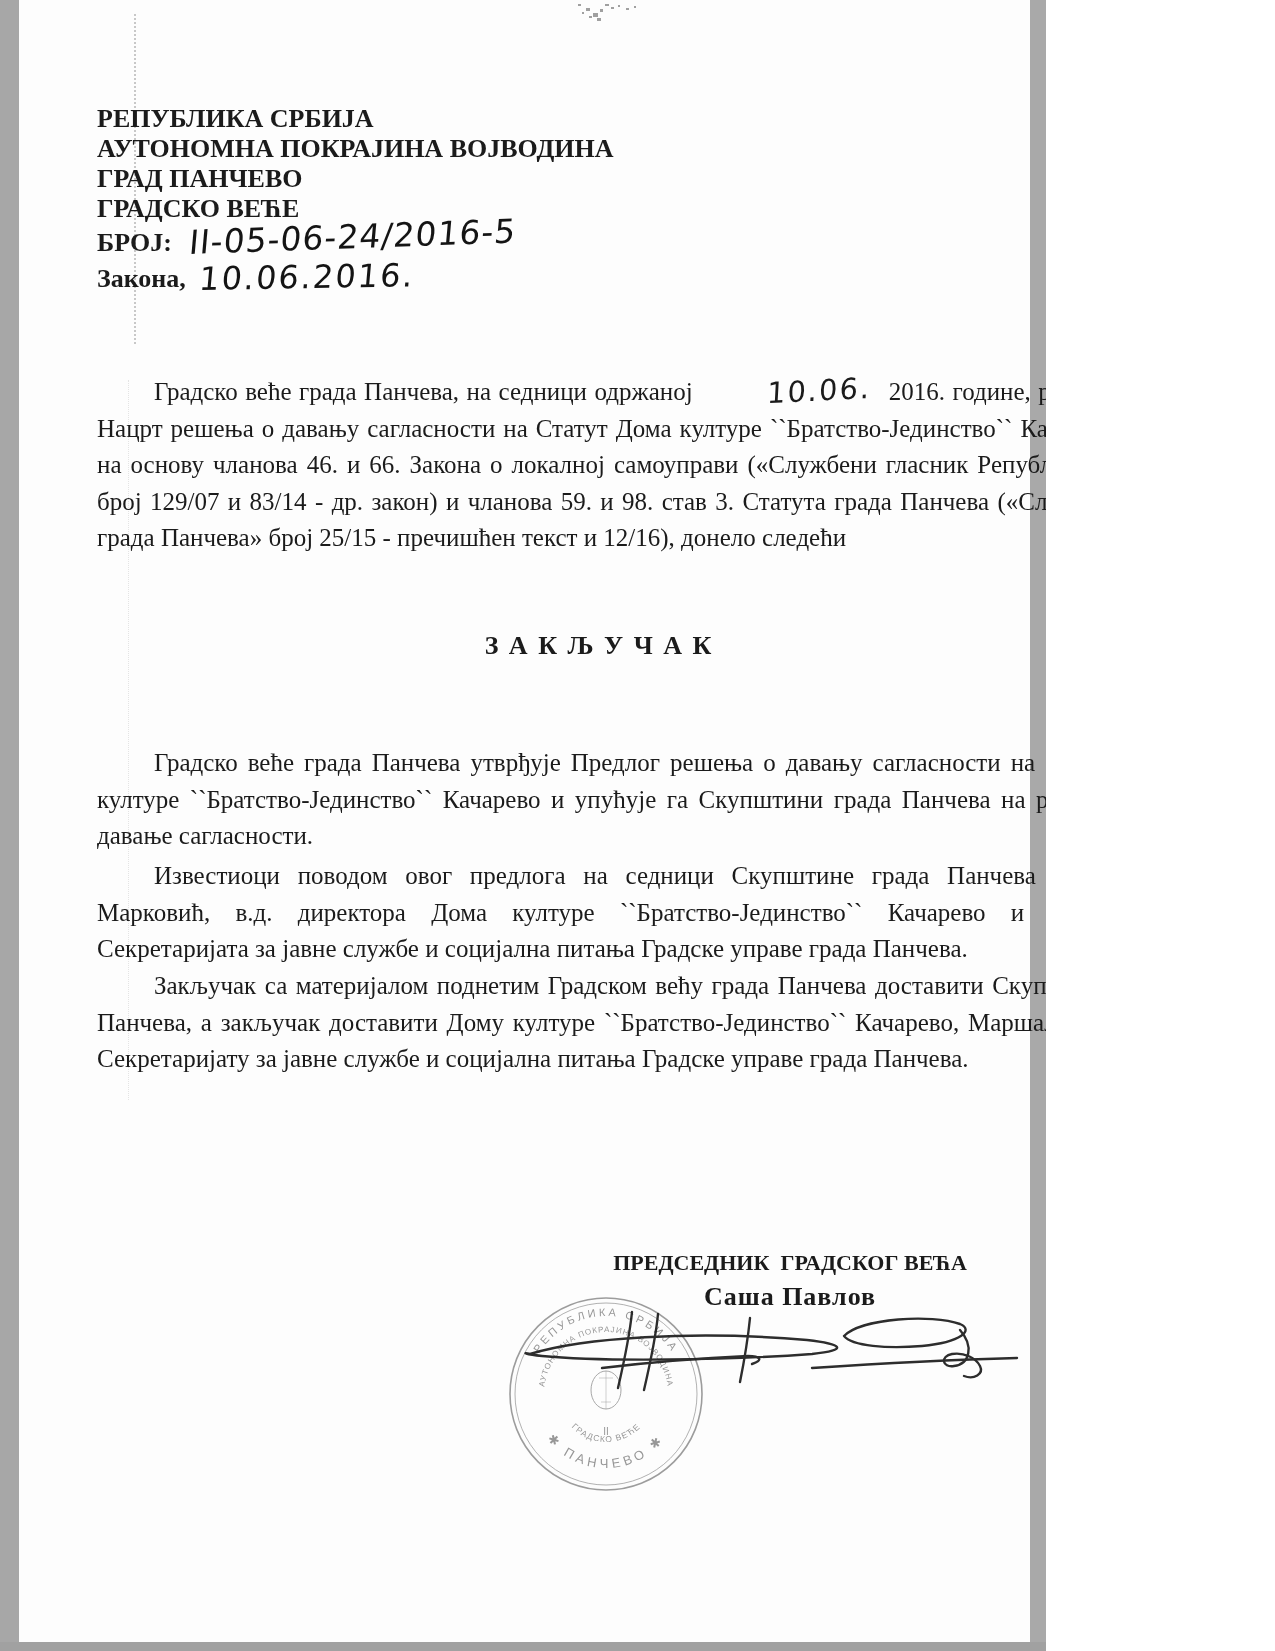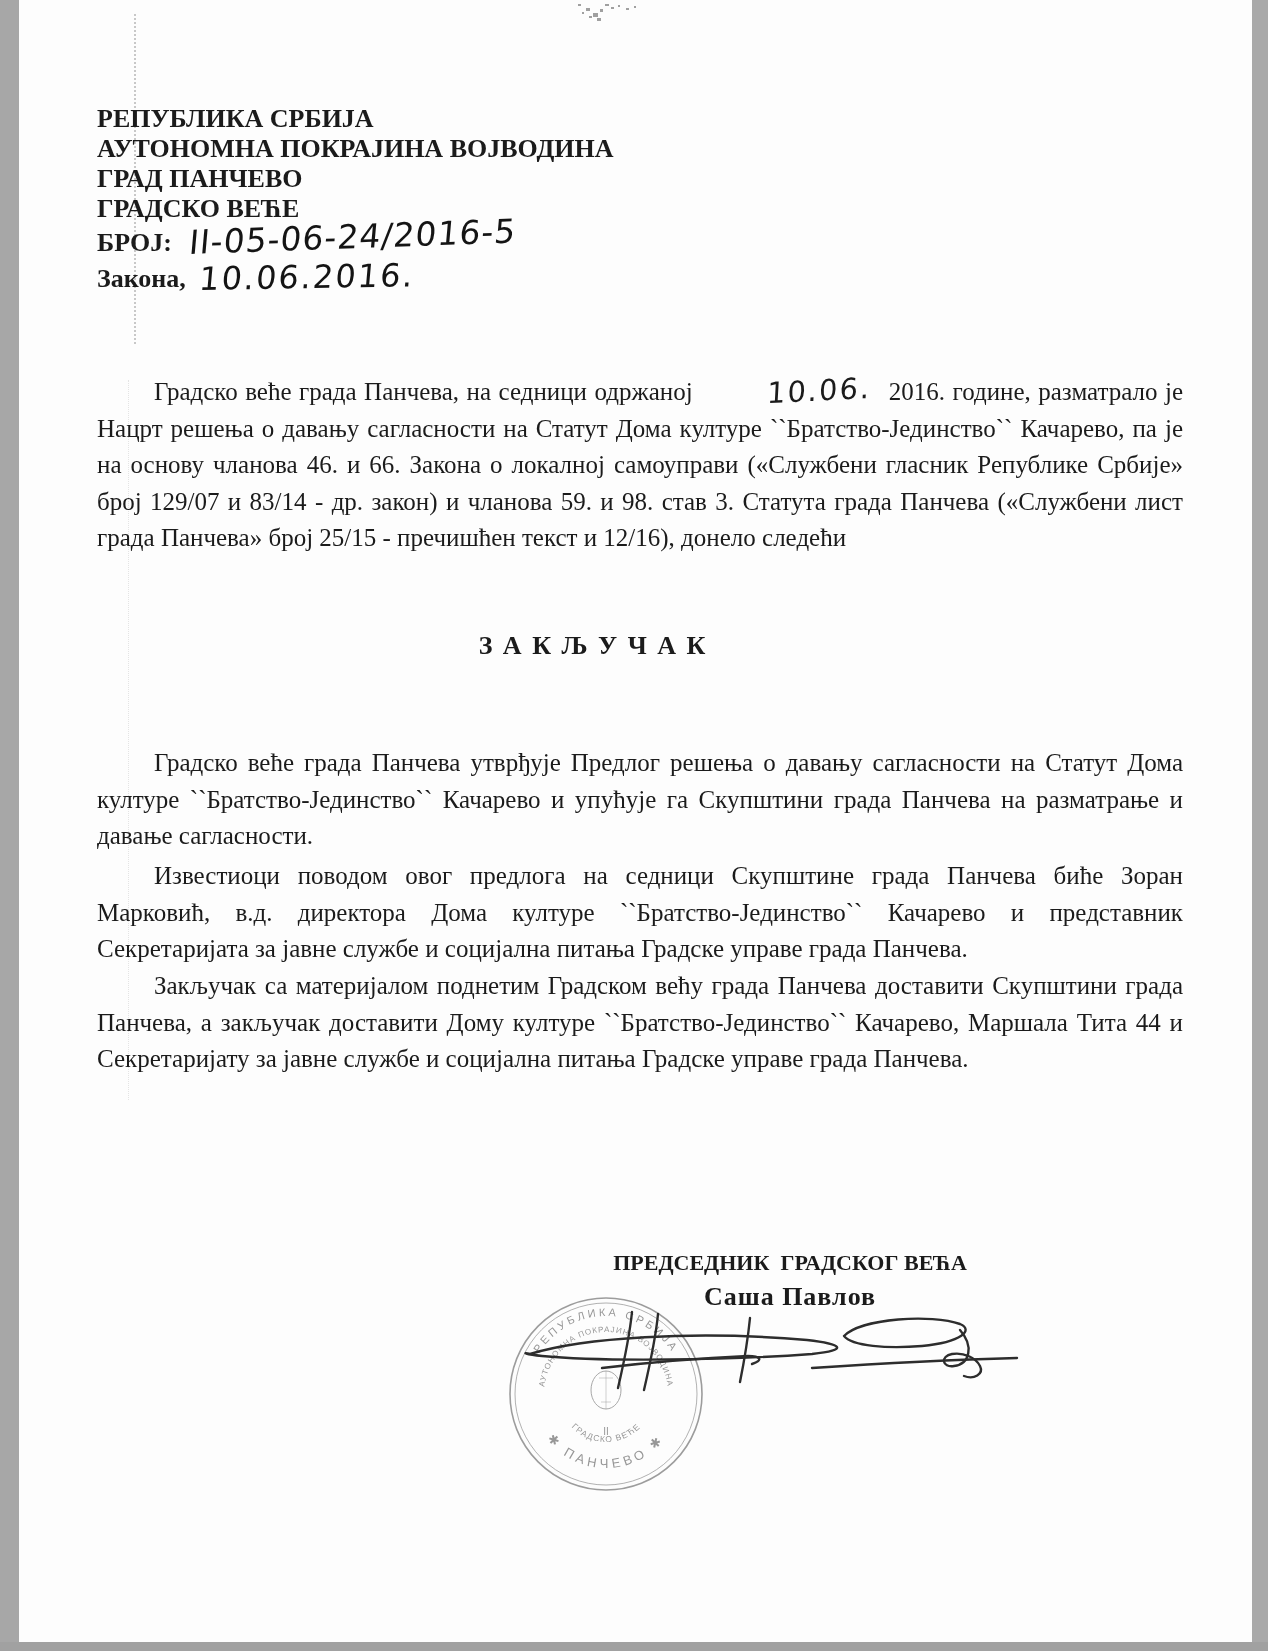--- a/index.html
+++ b/index.html
@@ -1,16 +1,16 @@
 <!DOCTYPE html>
 <html><head>
 <meta charset="utf-8">
 <style>
   html,body{margin:0;padding:0;background:#fff;}
-  .page{position:relative;width:1268px;height:1651px;background:#fdfdfd;overflow:hidden;
+  .page{position:relative;width:1046px;height:1651px;background:#fdfdfd;overflow:hidden;
         font-family:"Liberation Serif","DejaVu Serif",serif;color:#1b1b1b;}
   .bar{position:absolute;background:#a7a7a7;}
   .bar-left{left:0;top:0;width:19px;height:1651px;}
   .bar-right{right:0;top:0;width:16px;height:1651px;background:#a9a9a9;}
   .bar-bottom{left:0;bottom:0;width:1275px;height:9px;background:#a1a1a1;}
   .dotline{position:absolute;left:134px;top:14px;height:330px;border-left:2px dotted rgba(80,80,80,.30);}
   .dotline2{position:absolute;left:128px;top:380px;height:720px;border-left:1px dotted rgba(80,80,80,.14);}
   .smudge{position:absolute;left:548px;top:0px;width:110px;height:34px;opacity:.55;}
 
   .letterhead{position:absolute;left:97px;top:104px;font-weight:bold;font-size:26px;line-height:30px;white-space:nowrap;}
@@ -21,21 +21,21 @@
              transform:rotate(-2deg) skewX(-7deg);transform-origin:left bottom;}
   .place-row{display:flex;align-items:flex-end;height:36px;}
   .hw-date{display:inline-block;font-size:32px;letter-spacing:2px;margin-left:12px;
            transform:rotate(-1deg) skewX(-6deg);transform-origin:left bottom;}
 
   .para{position:absolute;left:97px;width:1086px;font-size:25px;line-height:36.5px;
         text-align:justify;text-indent:57px;}
   .p1{top:374px;}
   .hw-inline{display:inline-block;font-family:"DejaVu Sans",sans-serif;font-size:29px;letter-spacing:2px;
              margin:0 10px;transform:rotate(-3deg) skewX(-6deg);vertical-align:-2px;}
-  .heading{position:absolute;left:103px;top:631px;width:980px;text-align:center;
+  .heading{position:absolute;left:109px;top:631px;width:980px;text-align:center;
            font-weight:bold;font-size:26px;letter-spacing:2px;}
   .p2{top:745px;}
   .p3{top:858px;}
   .p4{top:968px;}
 
   .sig{position:absolute;left:470px;top:1240px;width:640px;text-align:center;font-weight:bold;}
   .sig-line1{font-size:28px;letter-spacing:2px;}
   .sig-line2{font-size:22px;margin-top:10px;white-space:pre-wrap;}
   .sig-name{font-size:26px;margin-top:6px;letter-spacing:1px;}
 

